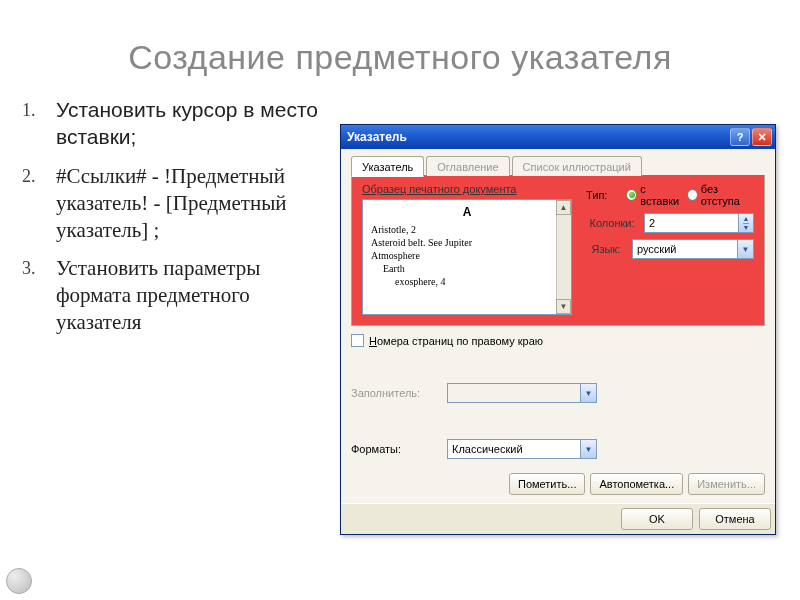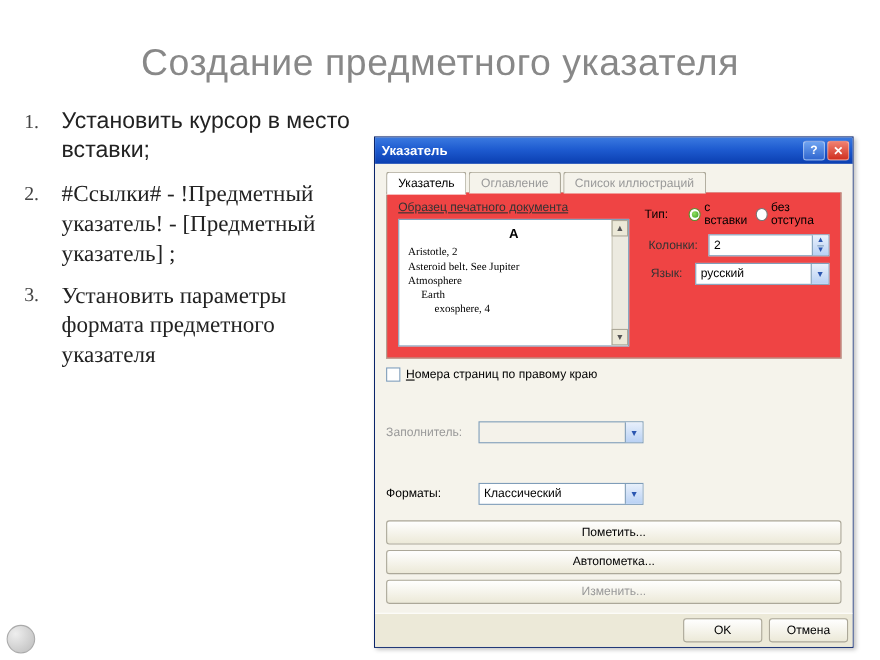--- a/index.html
+++ b/index.html
@@ -169,32 +169,31 @@
     border-left: 1px solid #7f9db9;
     background: linear-gradient(to bottom,#e8f0fb,#b9d1f4);
     display: flex; align-items: center; justify-content: center;
     font-size: 8px; color: #2a56b0;
   }
   .spinner .sbtns { flex-direction: column; width: 15px;}
   .spinner .sbtns div { flex:1; display:flex; align-items:center; justify-content:center; font-size:7px;}
   .spinner .sbtns div:first-child { border-bottom:1px solid #7f9db9; }
   .checkbox-row { display:flex; align-items:center; gap:5px; margin: 8px 0 6px 0;}
   .chk { width:13px; height:13px; border:1px solid #7f9db9; background:#fff; }
-  .row-wide { display:flex; align-items:center; gap:6px; margin-bottom:6px;margin-top:36px; }
+  .row-wide { display:flex; align-items:center; gap:18px; margin-bottom:6px;margin-top:36px; }
   .row-wide label { width: 78px; }
   .row-wide .combo { max-width: 150px; }
   .disabled { color: #999; }
   .btnbar {
     background: #f5f3eb;
     padding: 6px 0 0 0;
     display: flex; gap: 5px;
     justify-content: flex-end;
     margin-top: 8px;
     border-top: none;
-    flex-direction: column;
   }
   .btn {
     min-width: 72px;
     height: 22px;
     border: 1px solid #aca899;
     border-radius: 3px;
     background: linear-gradient(to bottom,#fff,#ece9d8);
     font-size: 11px;
     display:flex; align-items:center; justify-content:center;
     padding: 0 8px;

